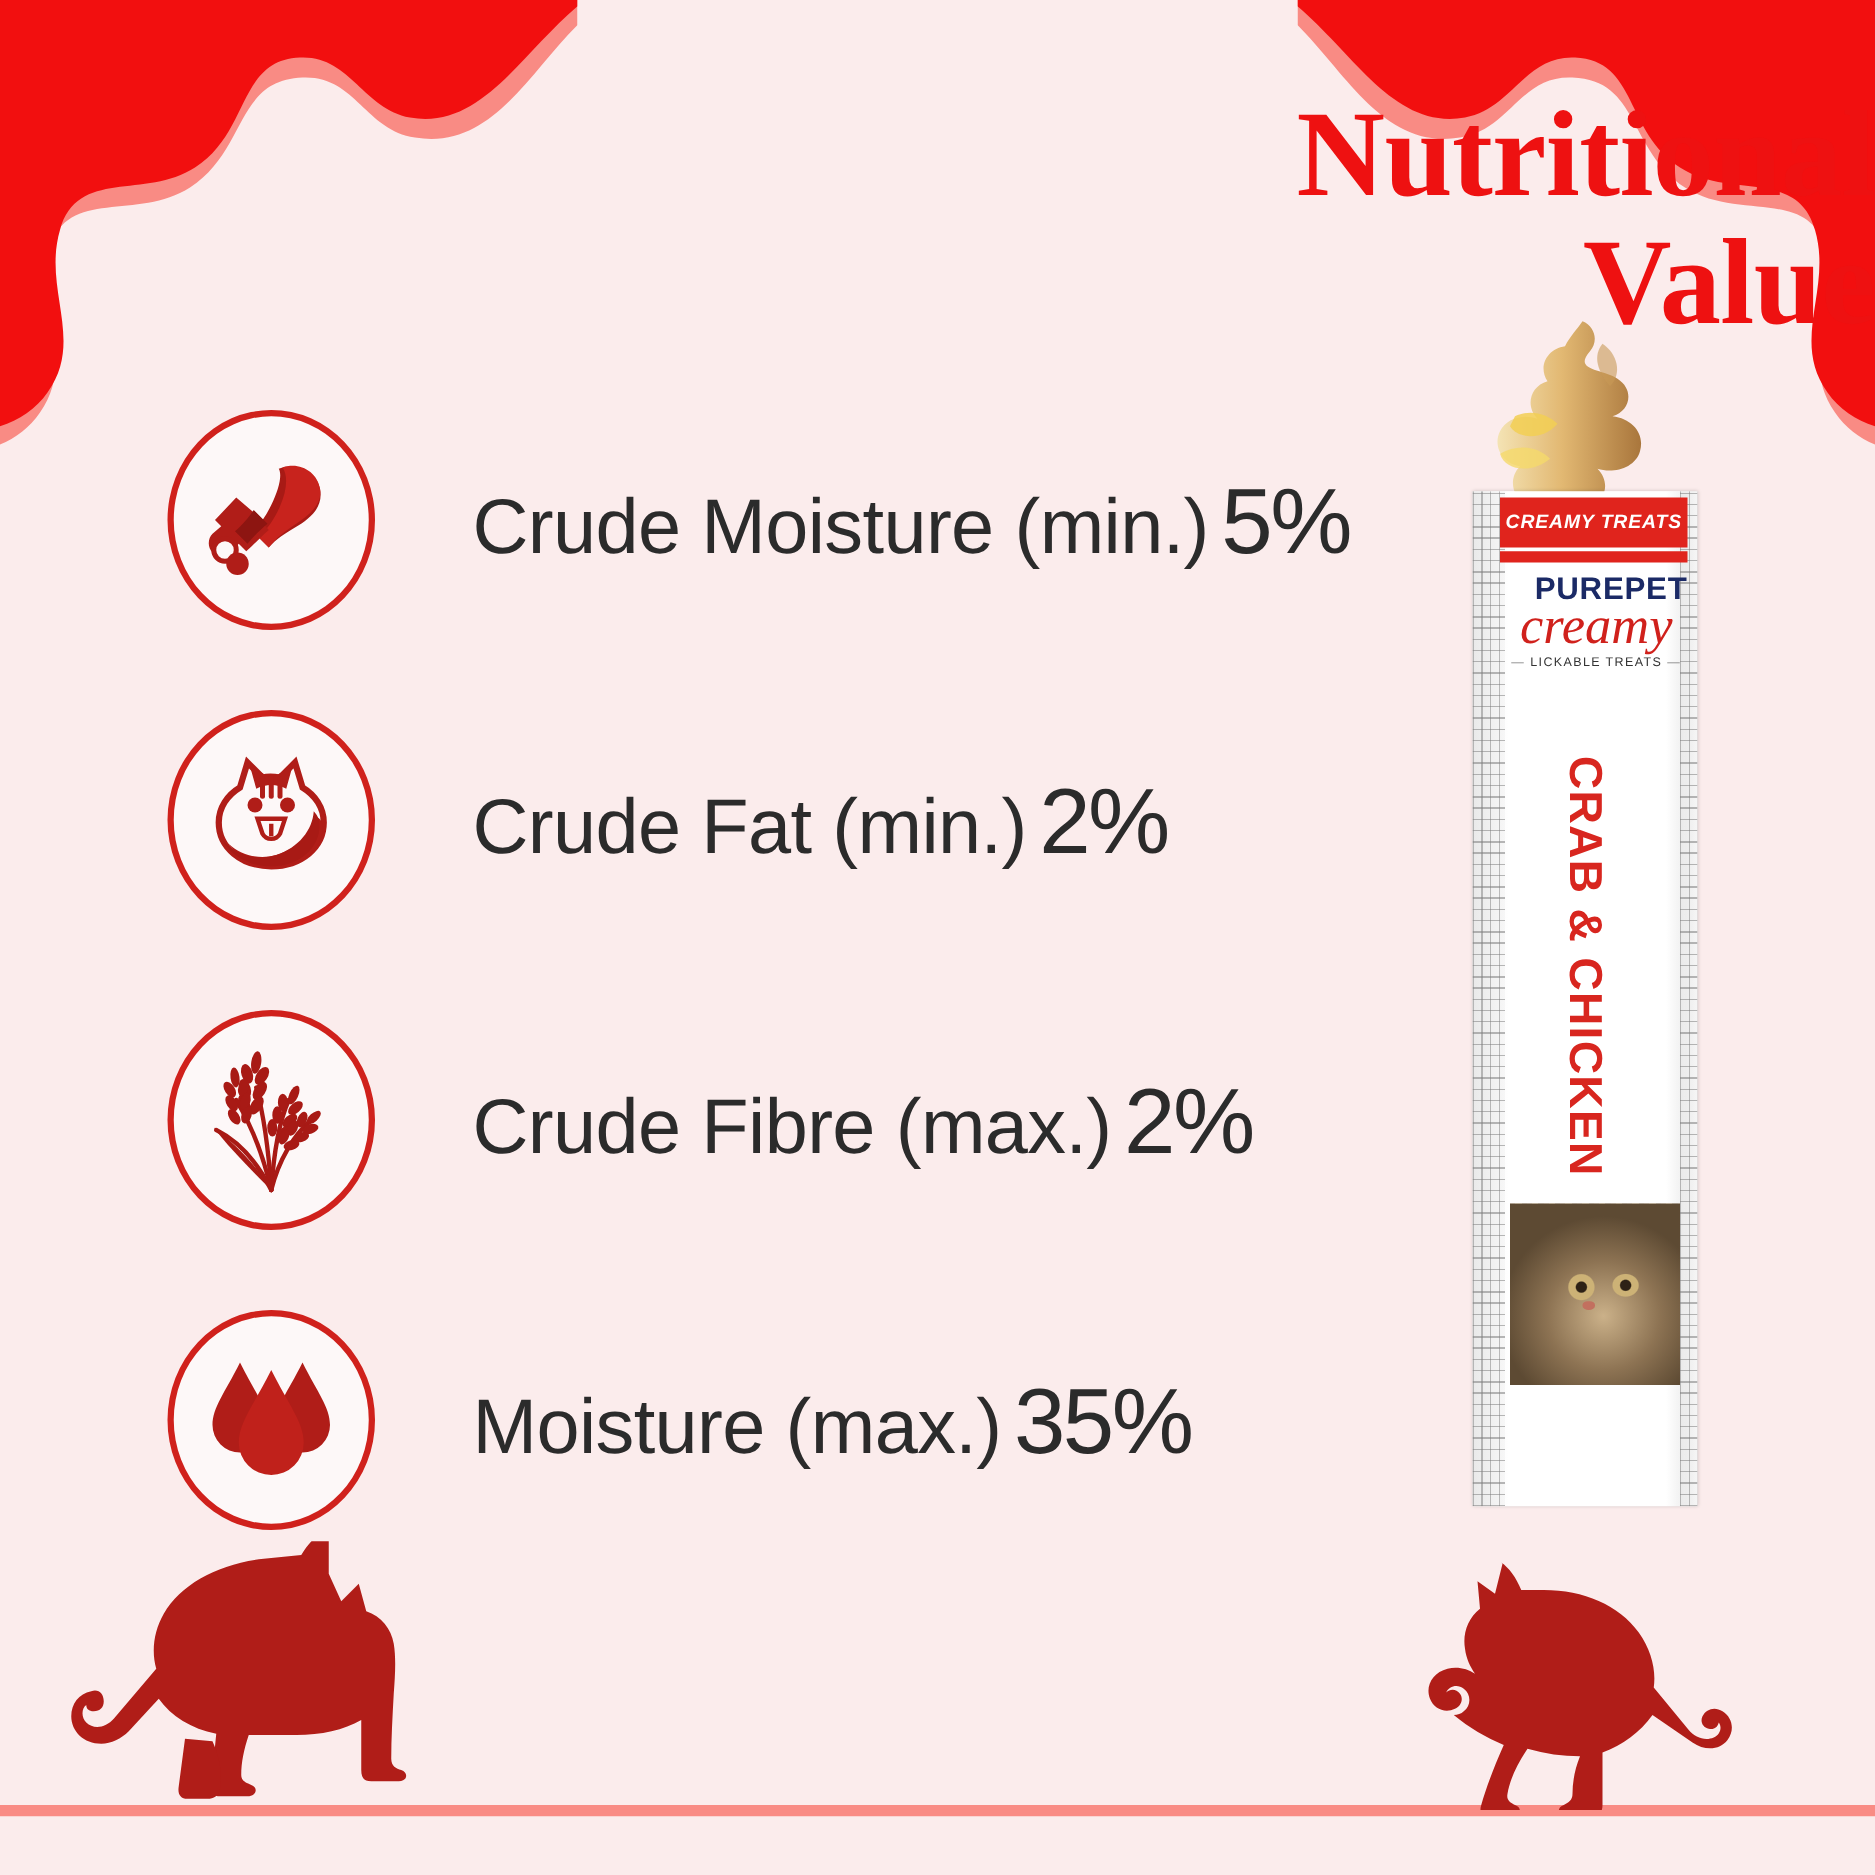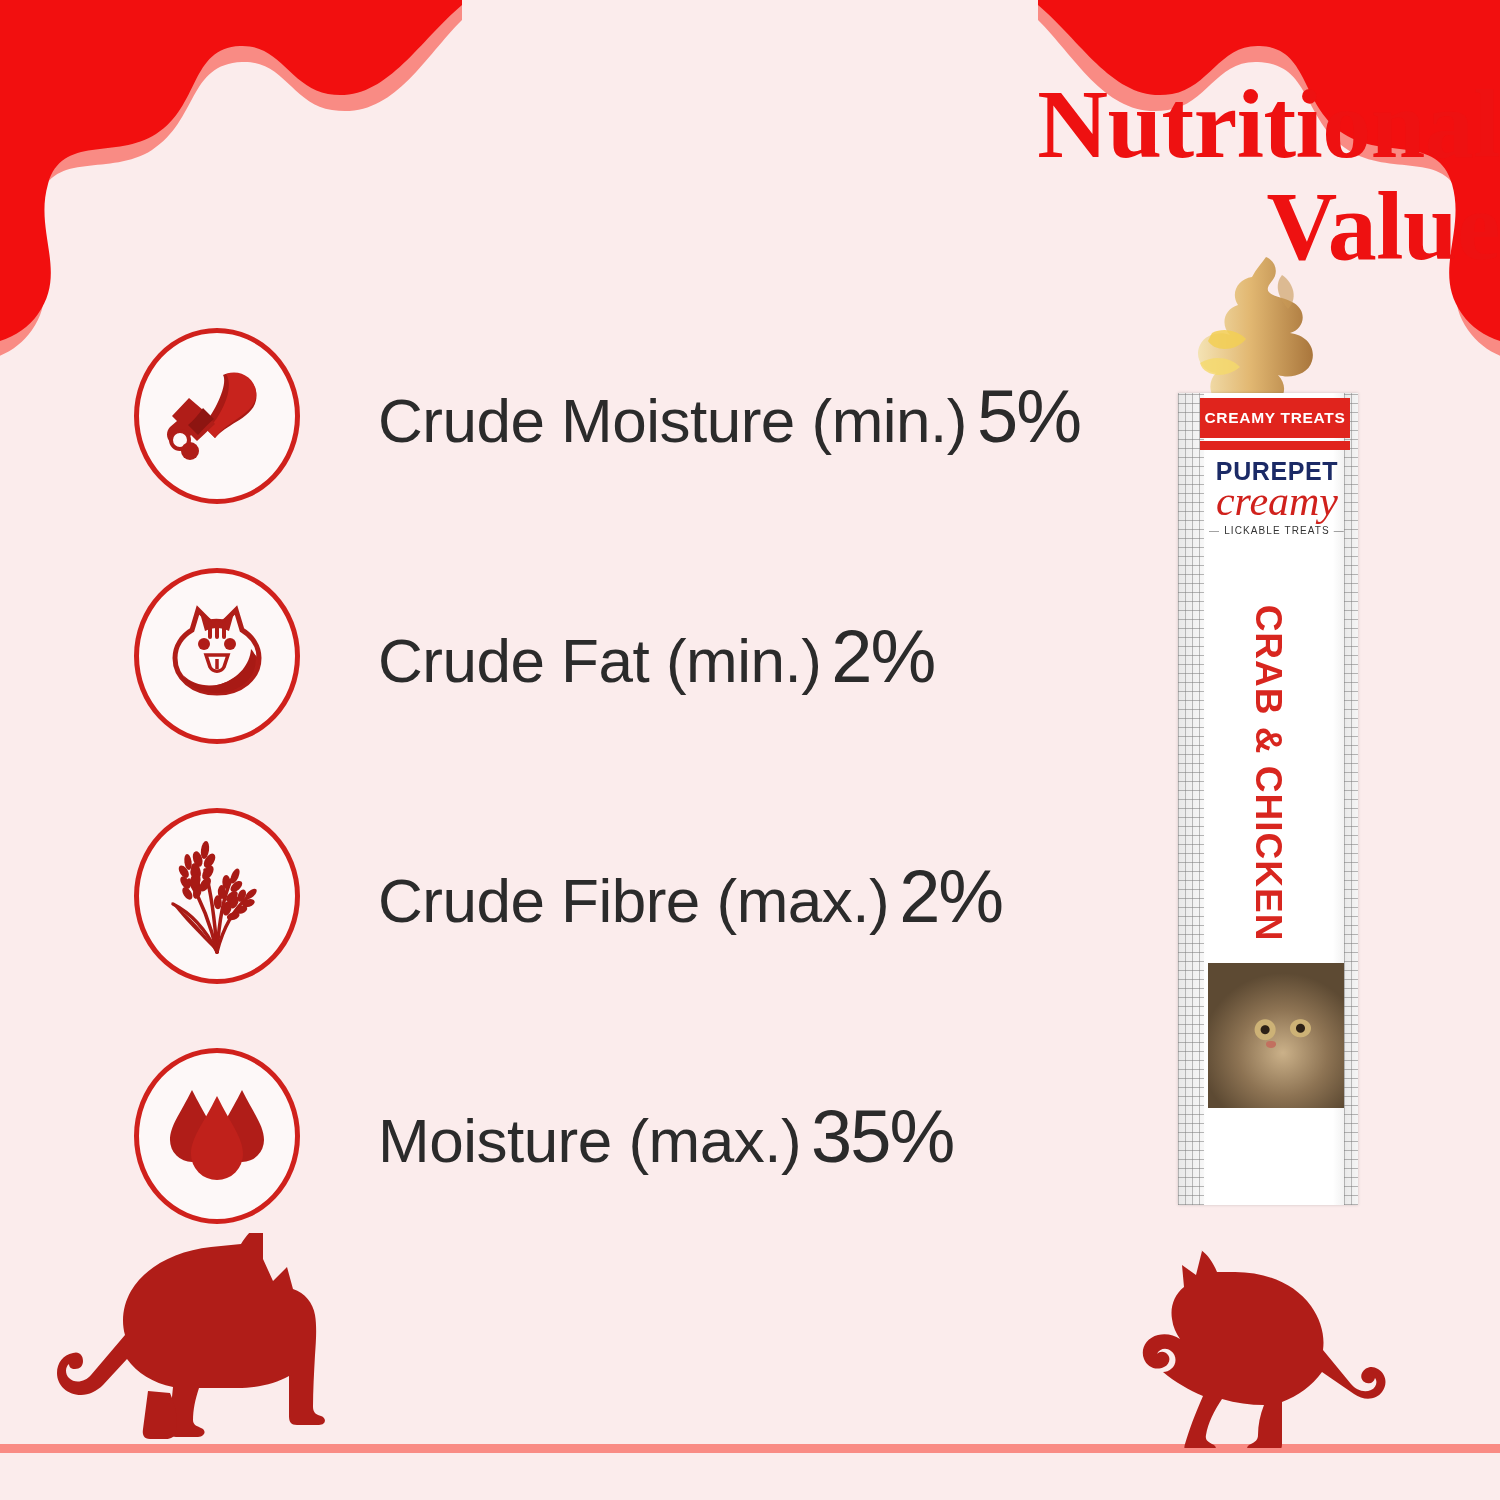--- a/index.html
+++ b/index.html
@@ -125,39 +125,41 @@
     left: 22px; top: 5px;
     width: 150px; height: 40px;
     background: #e0241d;
     display: flex; align-items: center; justify-content: center;
   }
   .banner span {
     color: #fff;
     font-size: 15.5px;
     font-weight: bold;
     letter-spacing: .7px;
+    font-style: italic;
   }
   .banner-stripe {
     position: absolute;
     left: 22px; top: 48px;
     width: 150px; height: 9px;
     background: #e0241d;
   }
   .brand {
     position: absolute;
     left: 26px; top: 66px;
     width: 146px;
     text-align: center;
   }
   .brand .purepet {
     color: #1b2a66;
     font-size: 25px;
     font-weight: bold;
     letter-spacing: .6px;
     line-height: 1;
+    text-align: right;
   }
   .brand .creamy {
     font-family: "Liberation Serif", "DejaVu Serif", serif;
     color: #d0211c;
     font-size: 42px;
     line-height: .95;
     font-style: italic;
     font-weight: normal;
     margin-top: -2px;
   }

